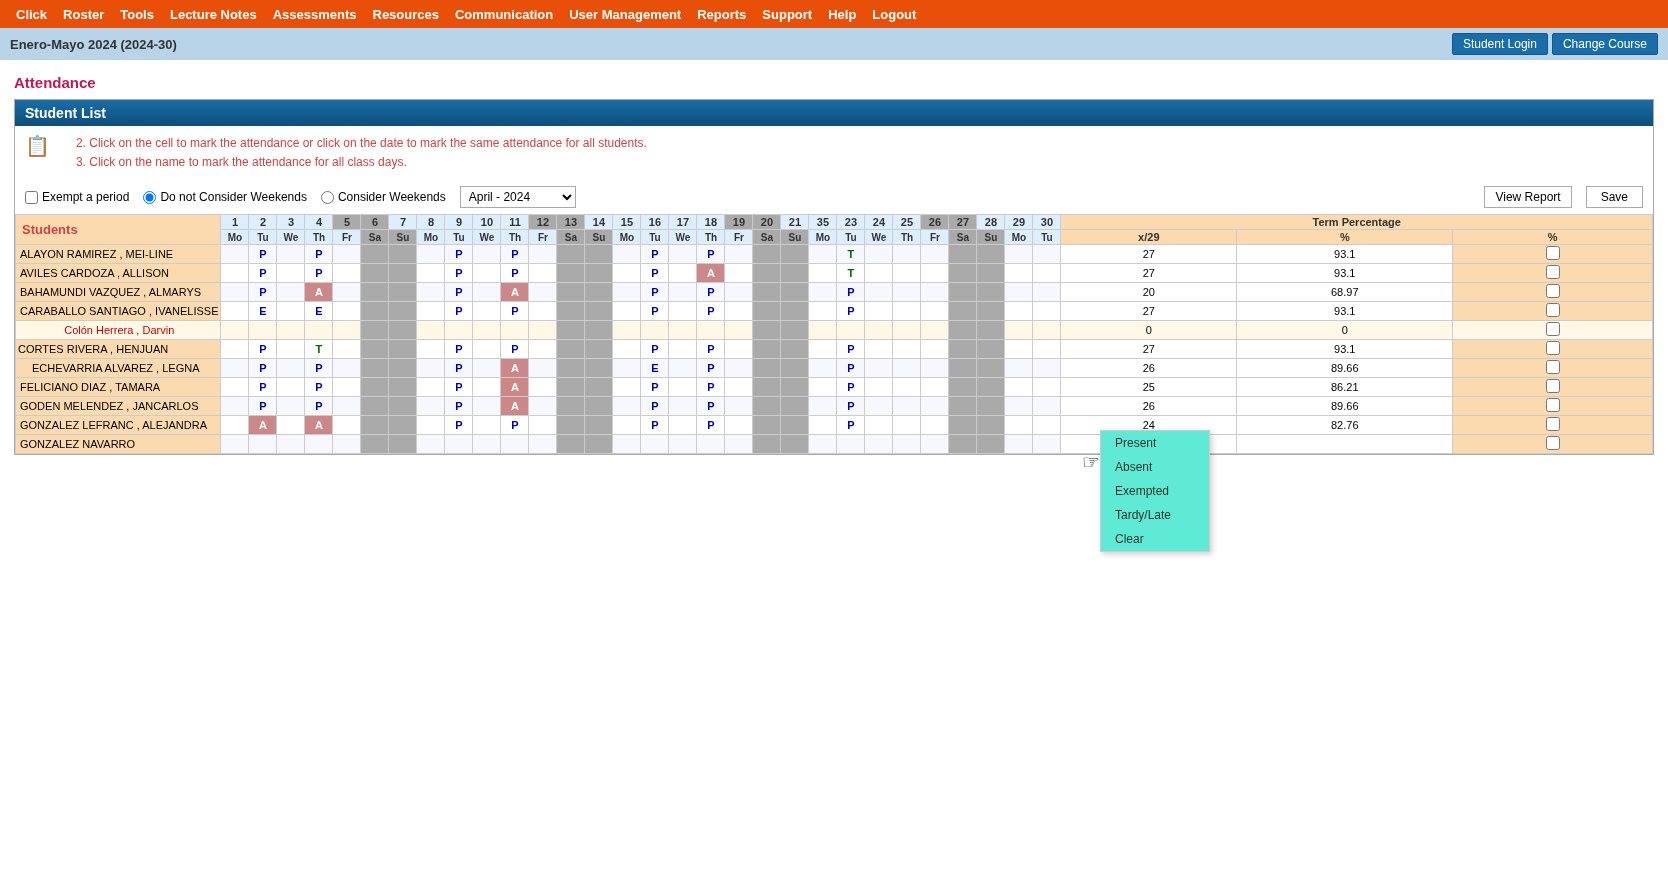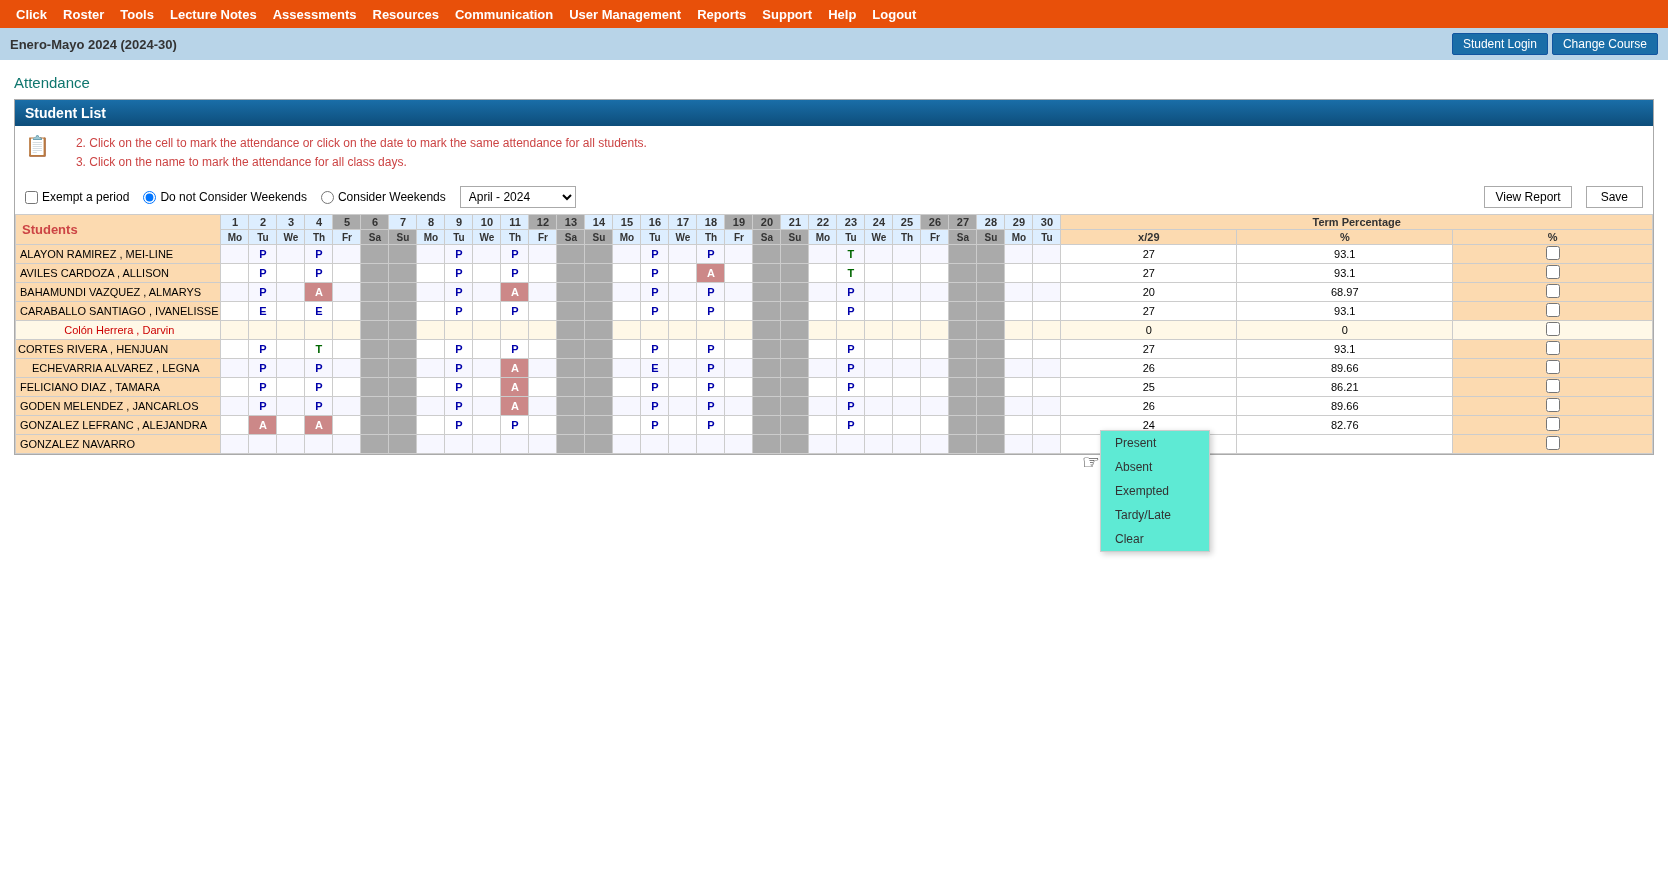--- a/index.html
+++ b/index.html
@@ -49,22 +49,22 @@
       font-size: 12px;
       cursor: pointer;
       border-radius: 2px;
     }
 
     
     #main { padding: 14px 14px 0 14px; }
 
     .page-title {
       font-size: 15px;
-      font-weight: normal;
-      color: #0f766e;
+      font-weight: bold;
+      color: #be185d;
       margin-bottom: 8px;
     }
 
     
     .student-list-box {
       border: 1px solid #aaa;
       margin-bottom: 10px;
     }
     .student-list-header {
       background: linear-gradient(to bottom, #1a6ea8, #0d4d7a);
@@ -304,21 +304,21 @@
               <th class="th-day-num col-weekend" style="font-size: 11px; min-width: 26px;">12</th>
               <th class="th-day-num col-weekend" style="font-size: 11px; min-width: 26px;">13</th>
               <th class="th-day-num" style="font-size: 11px; min-width: 26px;">14</th>
               <th class="th-day-num" style="font-size: 11px; min-width: 26px;">15</th>
               <th class="th-day-num" style="font-size: 11px; min-width: 26px;">16</th>
               <th class="th-day-num" style="font-size: 11px; min-width: 26px;">17</th>
               <th class="th-day-num" style="font-size: 11px; min-width: 26px;">18</th>
               <th class="th-day-num col-weekend" style="font-size: 11px; min-width: 26px;">19</th>
               <th class="th-day-num col-weekend" style="font-size: 11px; min-width: 26px;">20</th>
               <th class="th-day-num" style="font-size: 11px; min-width: 26px;">21</th>
-              <th class="th-day-num" style="font-size: 11px; min-width: 26px;">22</th>
+              <th class="th-day-num" style="font-size: 11px; min-width: 26px;">35</th>
               <th class="th-day-num" style="font-size: 11px; min-width: 26px;">23</th>
               <th class="th-day-num" style="font-size: 11px; min-width: 26px;">24</th>
               <th class="th-day-num" style="font-size: 11px; min-width: 26px;">25</th>
               <th class="th-day-num col-weekend" style="font-size: 11px; min-width: 26px;">26</th>
               <th class="th-day-num col-weekend" style="font-size: 11px; min-width: 26px;">27</th>
               <th class="th-day-num" style="font-size: 11px; min-width: 26px;">28</th>
               <th class="th-day-num" style="font-size: 11px; min-width: 26px;">29</th>
               <th class="th-day-num" style="font-size: 11px; min-width: 26px;">30</th>
               <th colspan="3" class="th-term">Term Percentage</th>
             </tr>

